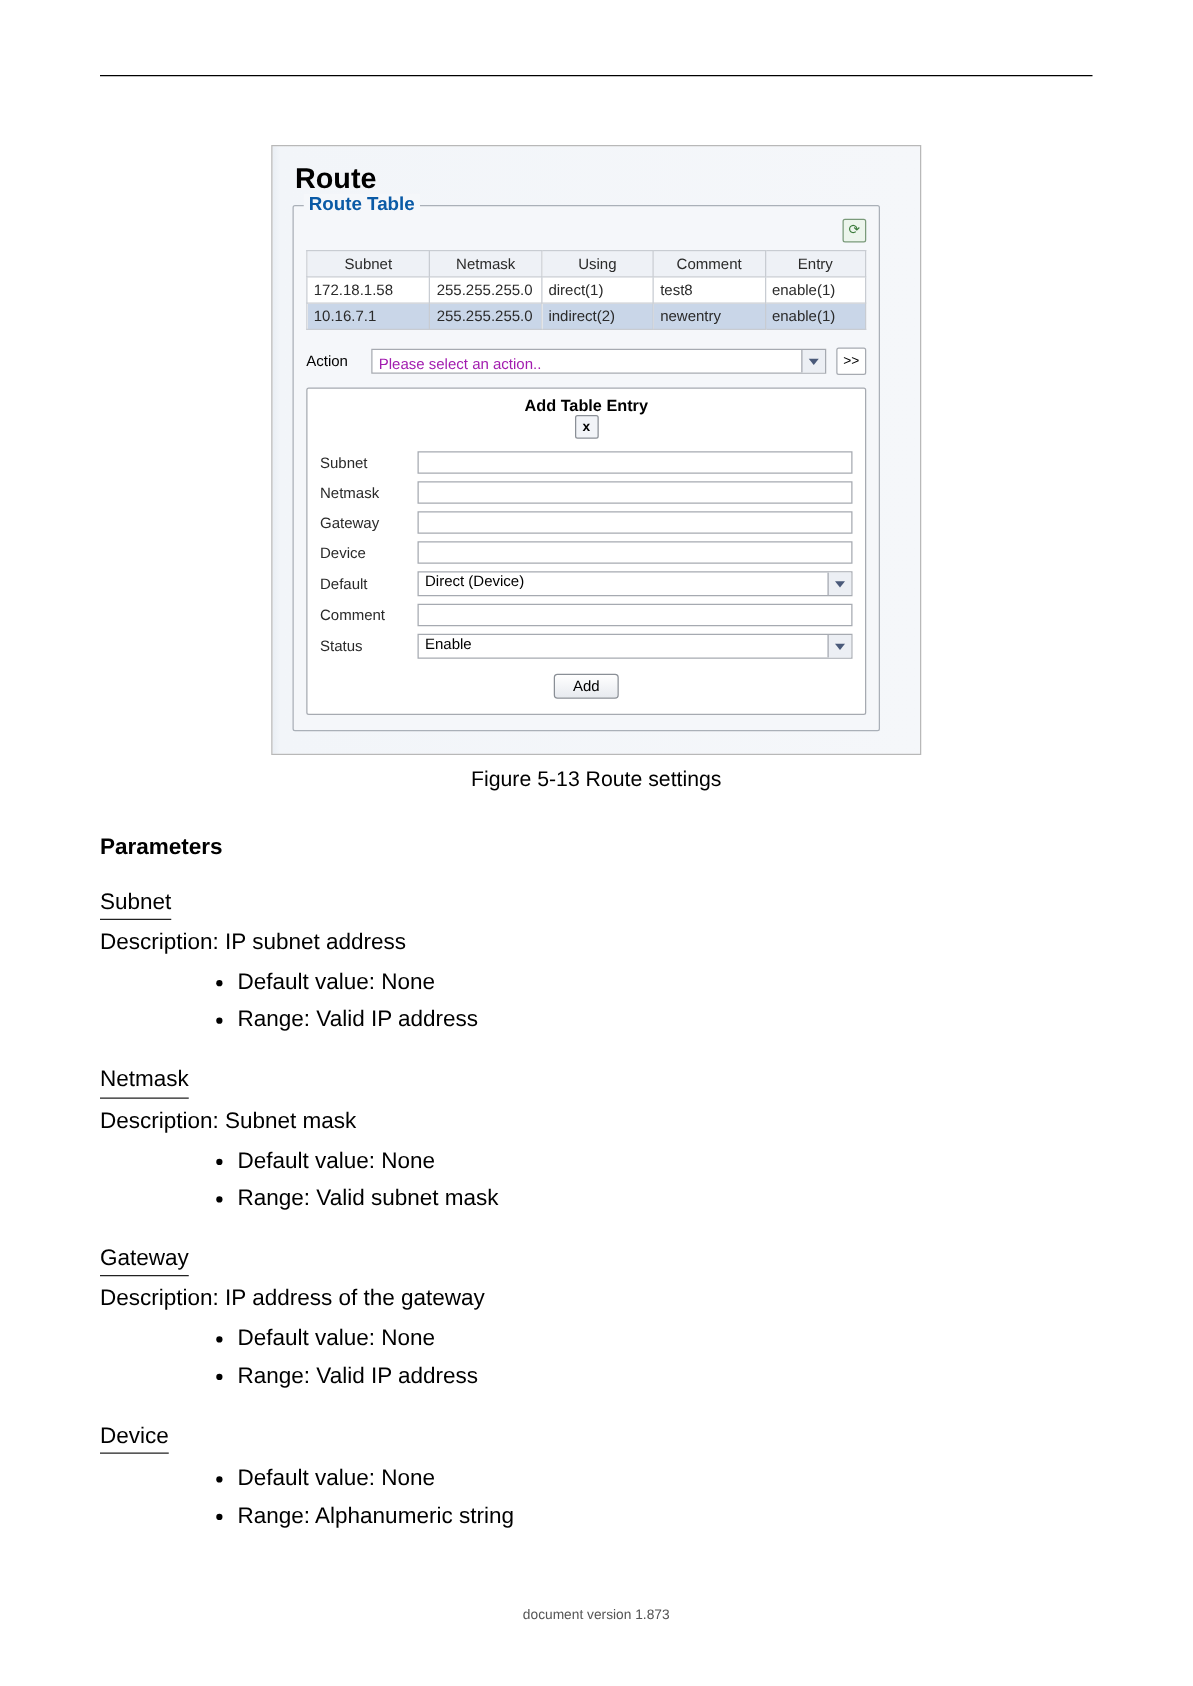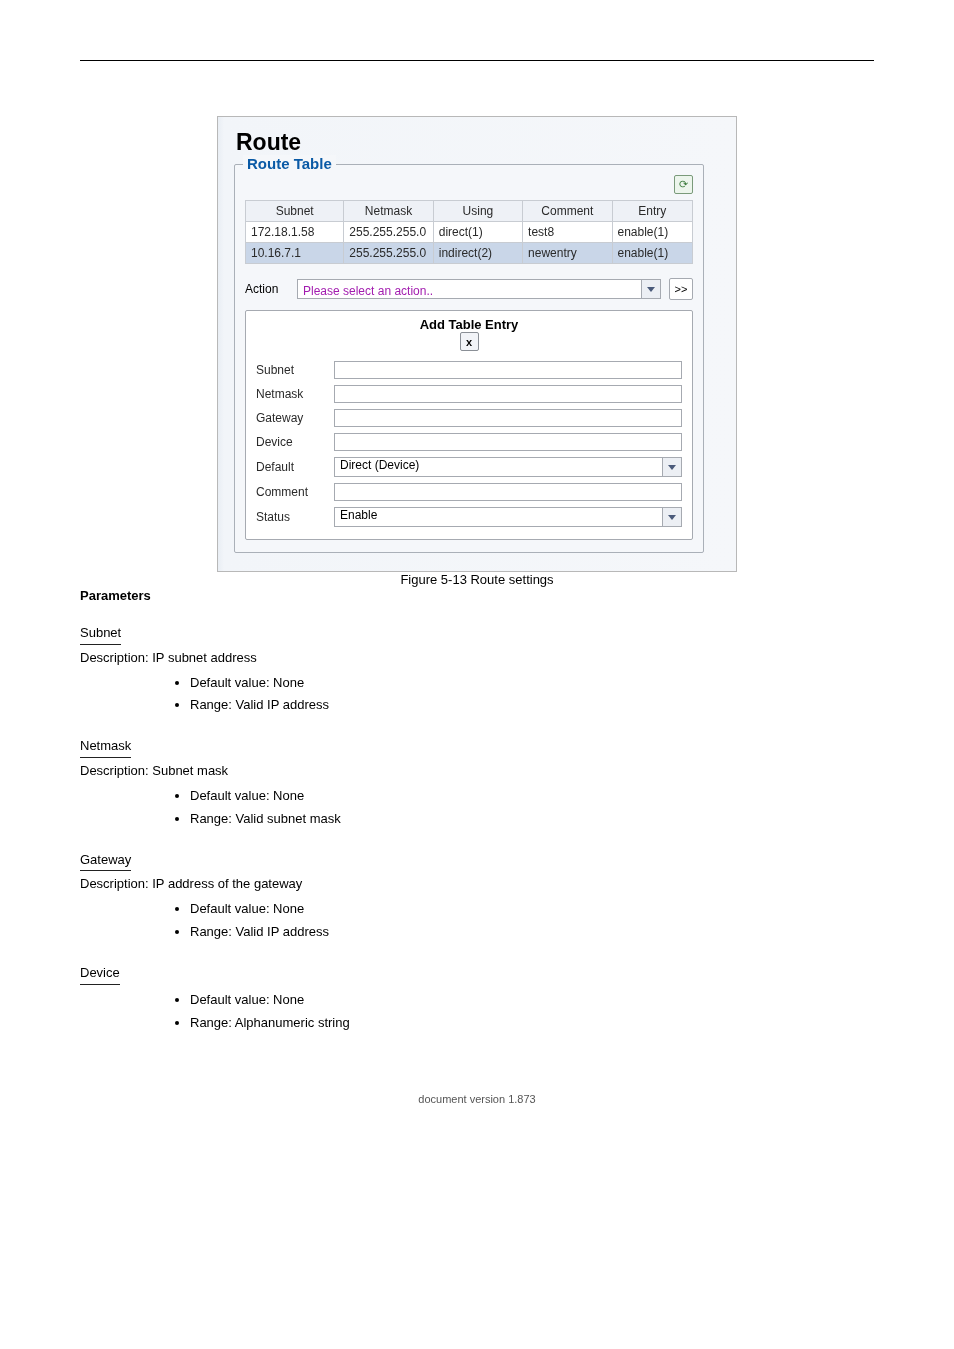--- a/index.html
+++ b/index.html
@@ -209,26 +209,28 @@
     display: inline-block;
     border: 1px solid #8a8f96;
     border-radius: 3px;
     background: linear-gradient(#ffffff,#e7eaef);
     padding: 2px 14px;
     font-size: 12px;
   }
 
   .figure-caption {
     text-align: center;
-    font-size: 13px;
+    font-size: 17px;
+    margin-top: 10px;
   }
 
   
   .desc {
-    font-size: 13px;
+    margin-top: 30px;
+    font-size: 18px;
     line-height: 1.45;
   }
   .desc-term {
     border-bottom: 1px solid #222;
     display: inline-block;
     padding-bottom: 1px;
     margin-top: 18px;
   }
   .desc-sub {
     margin-top: 4px;
@@ -350,20 +352,23 @@
         <div class="form-row">
           <div class="flabel">Status</div>
           <div class="fselect">
             <span>Enable</span>
             <div class="select-caret">
                 <div class="caret-down"></div>
               </div>
           </div>
         </div>
 
+        <div class="add-row">
+          <div class="add-btn">Add</div>
+        </div>
       </div>
     </div>
   </div>
 
   <div class="figure-caption">Figure 5-13 Route settings</div>
 
   <div class="desc">
     <div class="bold">Parameters</div>
 
     <div class="desc-term">Subnet</div>

